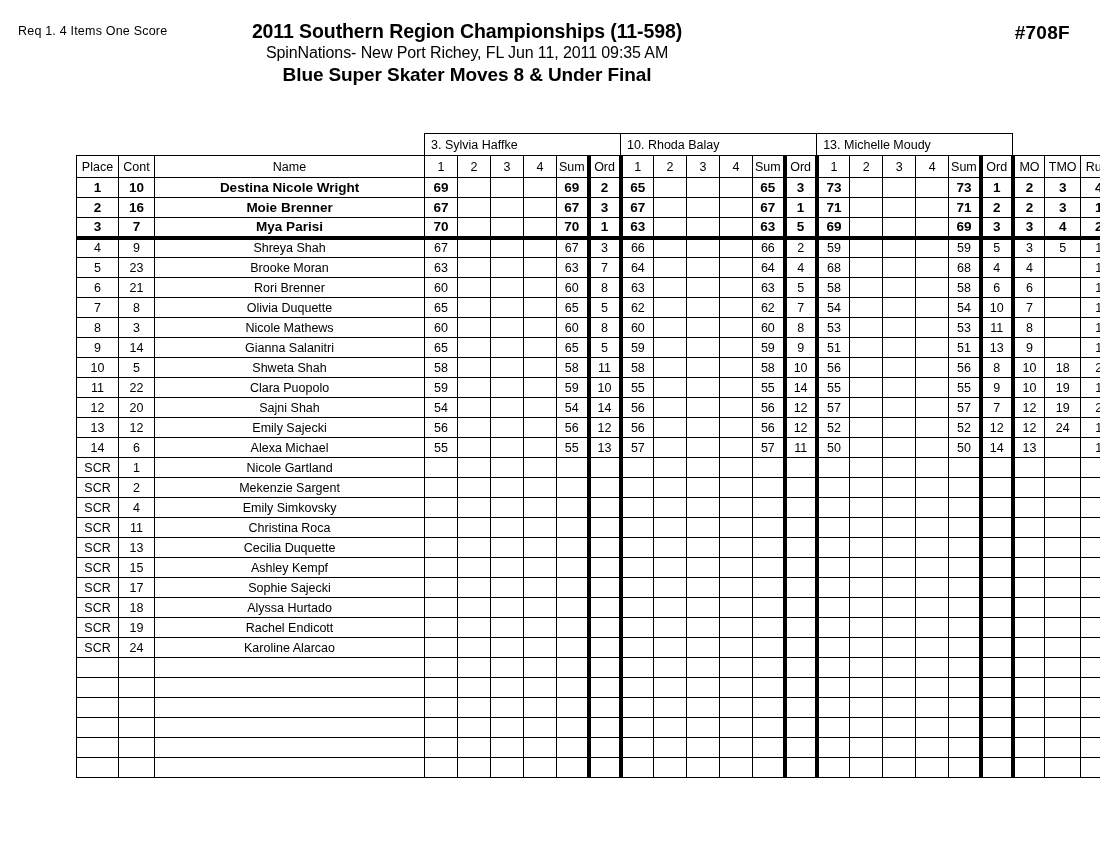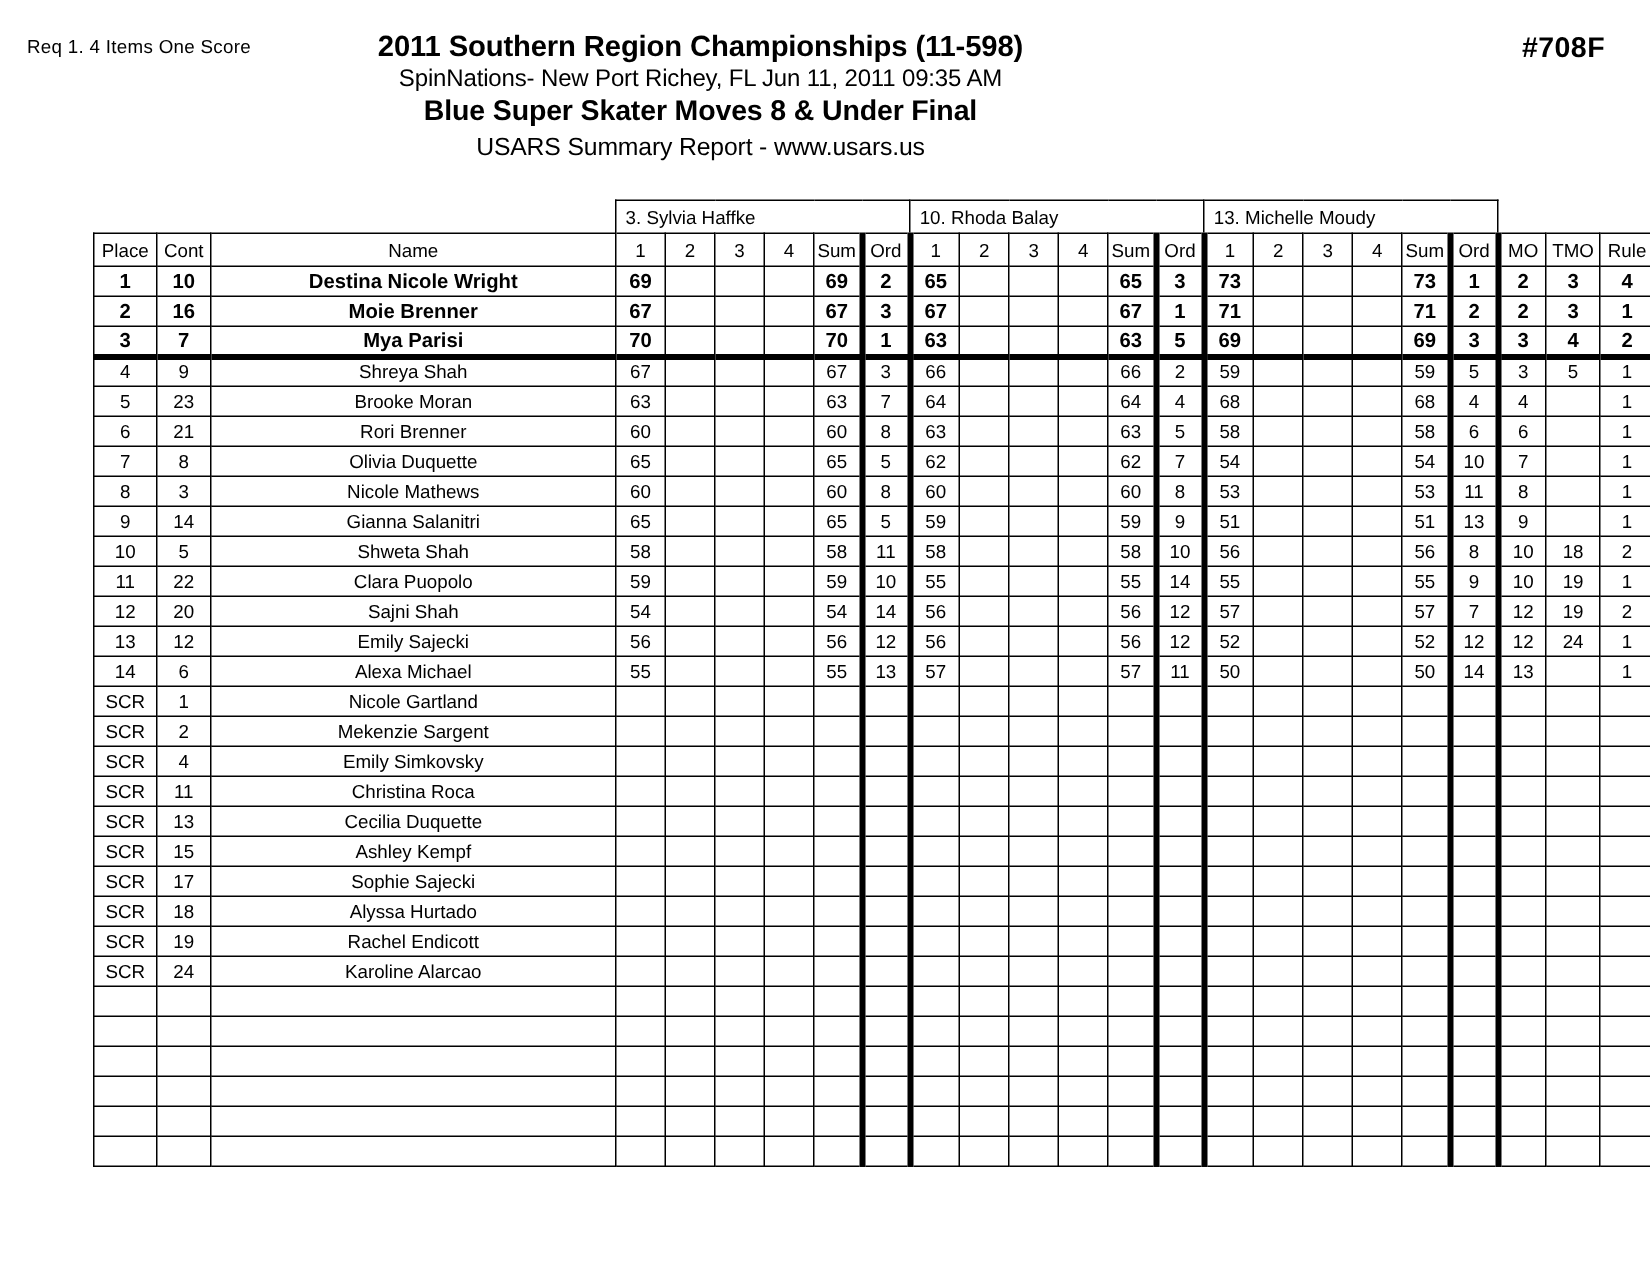--- a/index.html
+++ b/index.html
@@ -58,21 +58,21 @@
   }
   #title-report {
     font-size: 16.5px;
     line-height: 23px;
     letter-spacing: -0.1px;
   }
 
   
   #sheet {
     position: absolute;
-    left: 19px; top: 133px;
+    left: 33px; top: 133px;
     width: 1011px;
     padding-left: 43px;
   }
   table.grid {
     border-collapse: collapse;
     table-layout: fixed;
     width: 1011px;
     font-size: 12.5px;
   }
   table.grid td, table.grid th {
@@ -141,21 +141,20 @@
 
 <div id="page">
 
   <div id="req-line">Req 1.  4 Items  One Score</div>
   <div id="doc-code">#708F</div>
 
   <div id="titles">
     <div id="title-main">2011 Southern Region Championships (11-598)</div>
     <div id="title-venue">SpinNations- New Port Richey, FL  Jun 11, 2011   09:35 AM</div>
     <div id="title-event">Blue Super Skater Moves 8 &amp; Under Final</div>
-    <div id="title-report">USARS Summary Report - www.usars.us</div>
   </div>
 
   <div id="sheet">
     <table class="grid">
       <colgroup>
         <col style="width:42px">
         <col style="width:36px">
         <col style="width:270px">
         <col style="width:33px">
           <col style="width:33px">

